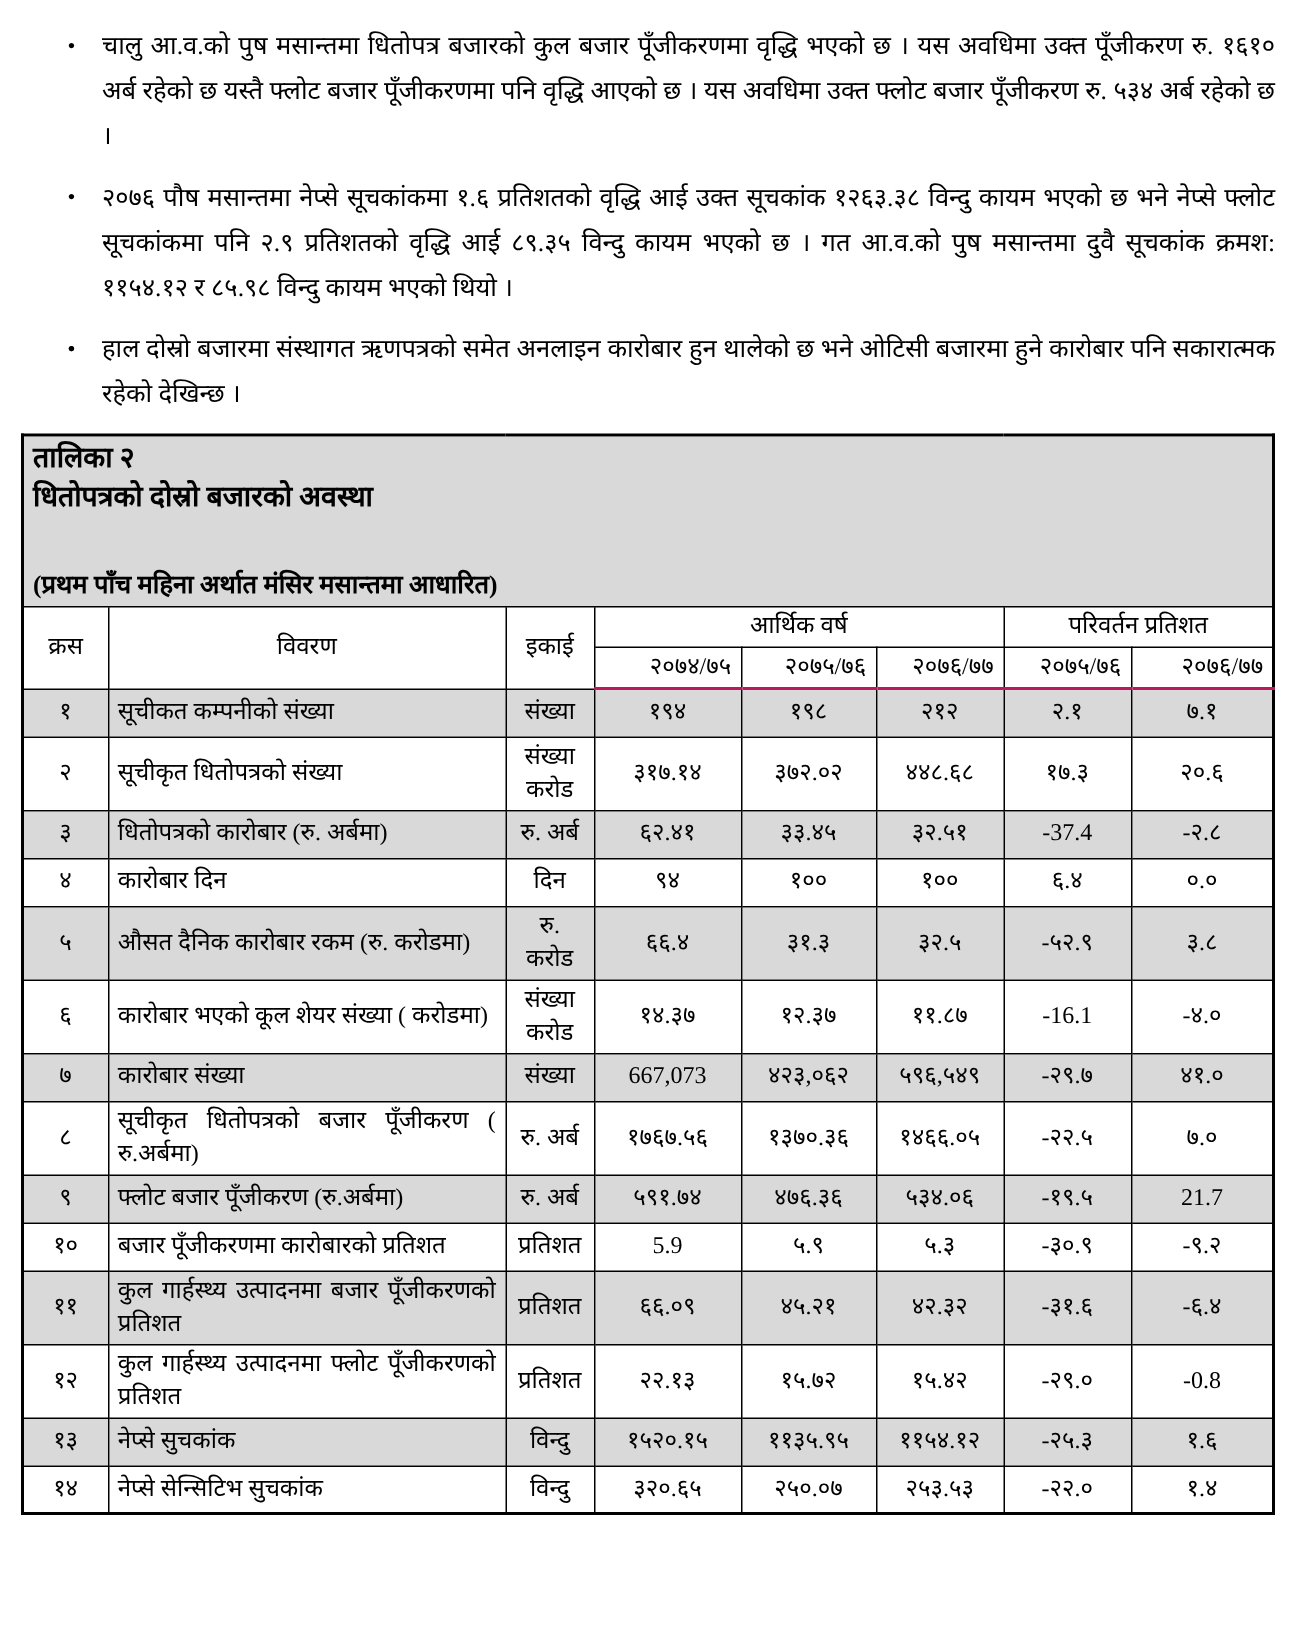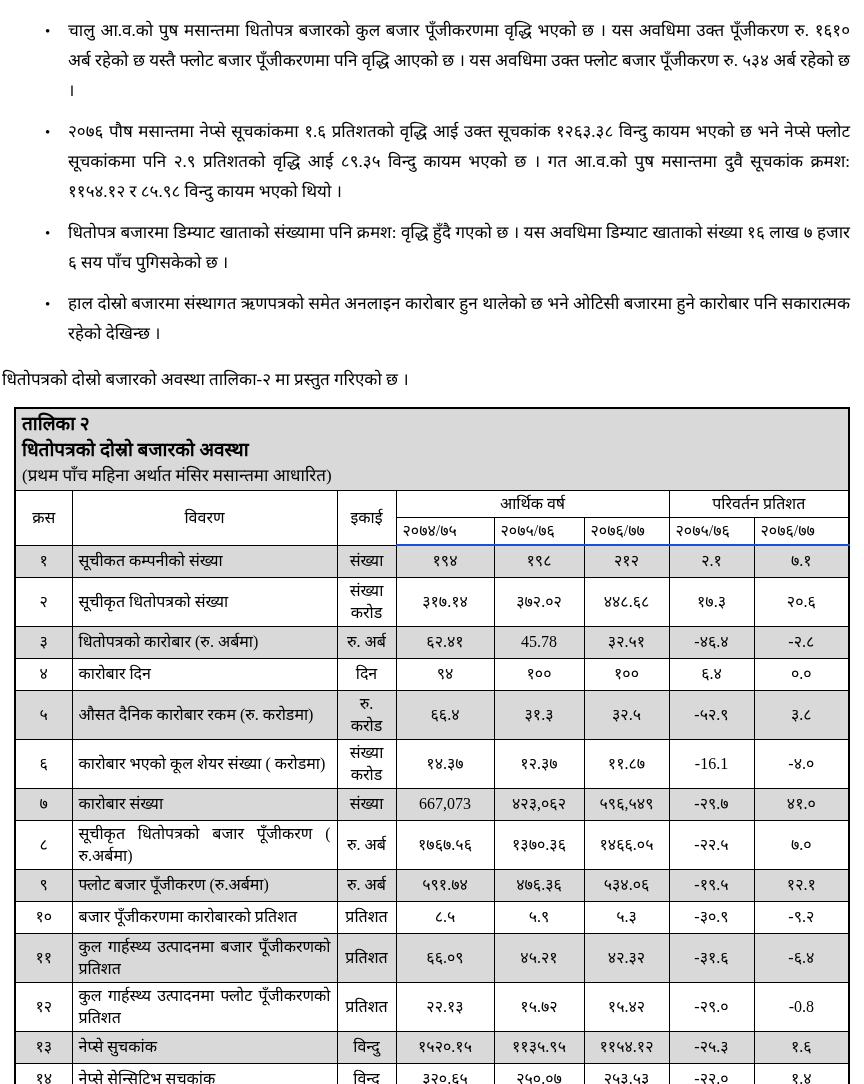--- a/index.html
+++ b/index.html
@@ -26,23 +26,23 @@
   table.t2 {
     width:836px; border-collapse:collapse; table-layout:fixed;
     border:2px solid #000; margin-top:8px;
   }
   table.t2 td, table.t2 th {
     border:1px solid #000; padding:2px 6px; font-size:16px; line-height:22px;
     font-weight:normal; vertical-align:middle; overflow:hidden;
   }
   .title-cell { text-align:left; padding:4px 2px 5px 2px; }
   .title-line1, .title-line2 { font-size:19px; font-weight:bold; line-height:26px; }
-  .title-line3 { font-size:17px; font-weight:normal; line-height:25px; }
+  .title-line3 { font-size:17px; font-weight:bold; line-height:25px;margin-top:32px; }
   th.group { text-align:center; }
-  tr.hdr-years th { border-bottom:2px solid #1d4ed8; text-align:left; }
+  tr.hdr-years th { border-bottom:2px solid #be185d; text-align:right; }
   td.sn, td.unit, td.num { text-align:center; }
   td.desc { text-align:justify; }
   tr.shaded td { background:#d9d9d9; }
   .title-row td { background:#d9d9d9; }
   tr.body-row { height:32px; }
 </style>
 </head>
 <body>
 
 <div class="doc">
@@ -51,29 +51,27 @@
     <li>
       <span class="bullet-marker">•</span>
       <span>चालु आ.व.को पुष मसान्तमा धितोपत्र बजारको कुल बजार पूँजीकरणमा वृद्धि भएको छ । यस अवधिमा उक्त पूँजीकरण रु. १६१० अर्ब रहेको छ यस्तै फ्लोट बजार पूँजीकरणमा पनि वृद्धि आएको छ । यस अवधिमा उक्त फ्लोट बजार पूँजीकरण रु. ५३४ अर्ब रहेको छ ।</span>
     </li>
     <li>
       <span class="bullet-marker">•</span>
       <span>२०७६ पौष मसान्तमा नेप्से सूचकांकमा १.६ प्रतिशतको वृद्धि आई उक्त सूचकांक १२६३.३८ विन्दु कायम भएको छ भने नेप्से फ्लोट सूचकांकमा पनि २.९ प्रतिशतको वृद्धि आई ८९.३५ विन्दु कायम भएको छ । गत आ.व.को पुष मसान्तमा दुवै सूचकांक क्रमश: ११५४.१२ र ८५.९८ विन्दु कायम भएको थियो ।</span>
     </li>
     <li>
       <span class="bullet-marker">•</span>
-      <span>धितोपत्र बजारमा डिम्याट खाताको संख्यामा पनि क्रमश: वृद्धि हुँदै गएको छ । यस अवधिमा डिम्याट खाताको संख्या १६ लाख ७ हजार ६ सय पाँच पुगिसकेको छ ।</span>
     </li>
     <li>
       <span class="bullet-marker">•</span>
       <span>हाल दोस्रो बजारमा संस्थागत ऋणपत्रको समेत अनलाइन कारोबार हुन थालेको छ भने ओटिसी बजारमा हुने कारोबार पनि सकारात्मक रहेको देखिन्छ ।</span>
     </li>
   </ul>
 
-  <p class="closing">धितोपत्रको दोस्रो बजारको अवस्था तालिका-२ मा प्रस्तुत गरिएको छ ।</p>
 
   <table class="t2">
     <colgroup>
       <col style="width:57px">
         <col style="width:265px">
         <col style="width:59px">
       <col style="width:98px">
         <col style="width:90px">
         <col style="width:85px">
       <col style="width:85px">
@@ -120,23 +118,23 @@
         <td class="num">३७२.०२</td>
         <td class="num">४४८.६८</td>
         <td class="num">१७.३</td>
         <td class="num">२०.६</td>
       </tr>
       <tr class="body-row shaded">
         <td class="sn">३</td>
         <td class="desc">धितोपत्रको कारोबार (रु. अर्बमा)</td>
         <td class="unit">रु. अर्ब</td>
         <td class="num">६२.४१</td>
-        <td class="num">45.78</td>
+        <td class="num">३३.४५</td>
         <td class="num">३२.५१</td>
-        <td class="num">-४६.४</td>
+        <td class="num">-37.4</td>
         <td class="num">-२.८</td>
       </tr>
       <tr class="body-row">
         <td class="sn">४</td>
         <td class="desc">कारोबार दिन</td>
         <td class="unit">दिन</td>
         <td class="num">९४</td>
         <td class="num">१००</td>
         <td class="num">१००</td>
         <td class="num">६.४</td>
@@ -183,27 +181,27 @@
         <td class="num">७.०</td>
       </tr>
       <tr class="body-row shaded">
         <td class="sn">९</td>
         <td class="desc">फ्लोट बजार पूँजीकरण (रु.अर्बमा)</td>
         <td class="unit">रु. अर्ब</td>
         <td class="num">५९१.७४</td>
         <td class="num">४७६.३६</td>
         <td class="num">५३४.०६</td>
         <td class="num">-१९.५</td>
-        <td class="num">१२.१</td>
+        <td class="num">21.7</td>
       </tr>
       <tr class="body-row">
         <td class="sn">१०</td>
         <td class="desc">बजार पूँजीकरणमा कारोबारको प्रतिशत</td>
         <td class="unit">प्रतिशत</td>
-        <td class="num">८.५</td>
+        <td class="num">5.9</td>
         <td class="num">५.९</td>
         <td class="num">५.३</td>
         <td class="num">-३०.९</td>
         <td class="num">-९.२</td>
       </tr>
       <tr class="body-row shaded">
         <td class="sn">११</td>
         <td class="desc">कुल गार्हस्थ्य उत्पादनमा बजार पूँजीकरणको प्रतिशत</td>
         <td class="unit">प्रतिशत</td>
         <td class="num">६६.०९</td>

